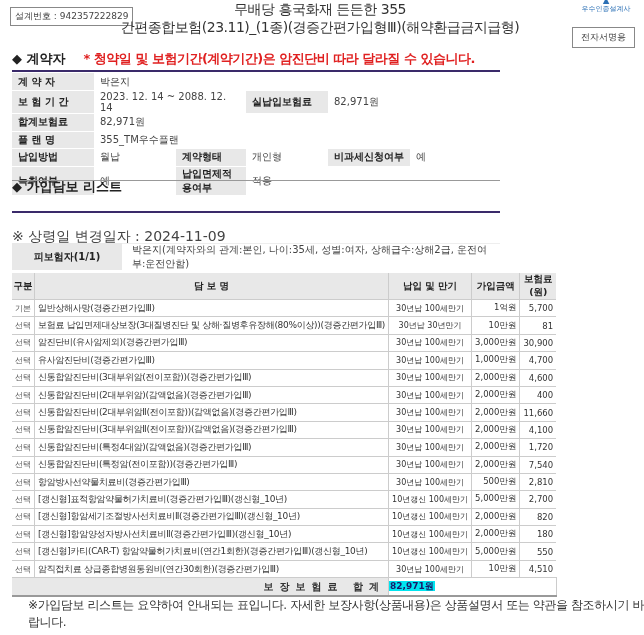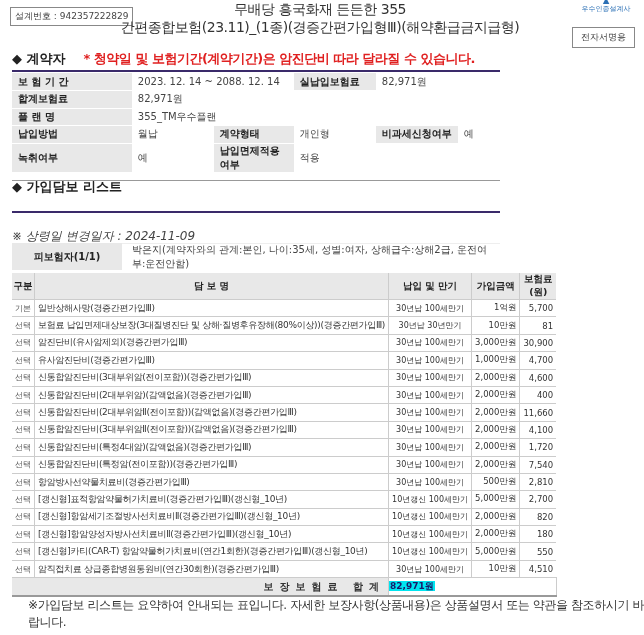--- a/index.html
+++ b/index.html
@@ -10,21 +10,21 @@
   .logo .glyph { display: block; font-size: 10px; color: #2a6fb5; line-height: 10px; height: 8px; overflow: hidden; }
   .esign { position: absolute; left: 572px; top: 27px; border: 1px solid #888; font-size: 9px; padding: 3px 8px; color: #444; }
   .sec-head { position: absolute; left: 12px; font-size: 13px; font-weight: bold; color: #222; }
   .sec-head .warn { color: #e02020; margin-left: 18px; font-size: 13px; letter-spacing: -0.5px; }
   .rule { position: absolute; left: 12px; width: 488px; height: 2px; background: #3a2a6a; }
   table.info { position: absolute; left: 12px; top: 73px; width: 488px; border-collapse: collapse; font-size: 10px; }
   table.info td { height: 17.5px; padding: 0 6px; border-bottom: 1px solid #fff; }
   table.info td.lab { background: #e8e8e8; font-weight: bold; color: #222; }
   table.info td.val { background: #fff; color: #444; }
   .info-bottom { position: absolute; left: 12px; top: 180px; width: 488px; height: 1px; background: #999; }
-  .change-date { position: absolute; left: 12px; top: 228px; font-size: 12px; color: #444; font-style: italic; }
+  .change-date { position: absolute; left: 12px; top: 228px; font-size: 14px; color: #444; }
   .insured { position: absolute; left: 12px; top: 243px; width: 488px; height: 27px; display: flex; font-size: 10px; }
   .insured .lab { width: 110px; background: #e8e8e8; font-weight: bold; display: flex; align-items: center; justify-content: center; color: #222; }
   .insured .val { flex: 1; display: flex; align-items: center; padding-left: 10px; color: #444; border-top: 1px solid #eee; }
   table.cov { position: absolute; left: 12px; top: 273px; width: 488px; border-collapse: collapse; font-size: 9px; }
   table.cov th { background: #e8e8e8; font-weight: bold; height: 15px; border: 1px solid #ccc; border-top: none; color: #222; font-size: 9.5px; }
   table.cov td { height: 17.4px; border: 1px solid #ccc; border-left: none; padding: 0 3px; color: #333; white-space: nowrap; overflow: hidden; }
   table.cov td.gubun { text-align: center; font-size: 8px; color: #555; border-left: none; width: 25px; }
   table.cov td.name { text-align: left; font-size: 9px; letter-spacing: -0.3px; }
   table.cov td.term { text-align: center; font-size: 8px; width: 100px; }
   table.cov td.amt { text-align: right; font-size: 8.5px; width: 68px; }
@@ -49,38 +49,42 @@
 </div>
 <div class="esign">전자서명용</div>
 
 <div class="sec-head" style="top:50px;">
   <span>◆ 계약자</span><span class="warn">* 청약일 및 보험기간(계약기간)은 암진단비 따라 달라질 수 있습니다.</span>
 </div>
 <div class="rule" style="top:70px;"></div>
 
 <table class="info">
   <tbody>
+      <tr>
+    <td class="lab" style="width:82px;">계 약 자</td>
+    <td class="val" colspan="5">박은지</td>
+  </tr>
   <tr>
     <td class="lab">보 험 기 간</td>
     <td class="val" colspan="2">2023. 12. 14 ~ 2088. 12. 14</td>
     <td class="lab" style="width:82px;">실납입보험료</td>
     <td class="val" colspan="2">82,971원</td>
   </tr>
   <tr>
     <td class="lab">합계보험료</td>
     <td class="val" colspan="5">82,971원</td>
   </tr>
   <tr>
     <td class="lab">플 랜 명</td>
     <td class="val" colspan="5">355_TM우수플랜</td>
   </tr>
   <tr>
     <td class="lab">납입방법</td>
     <td class="val" style="width:82px;">월납</td>
-    <td class="lab" style="width:80px;">계약형태</td>
+    <td class="lab" style="width:70px;">계약형태</td>
     <td class="val">개인형</td>
     <td class="lab" style="width:82px;">비과세신청여부</td>
     <td class="val">예</td>
   </tr>
   <tr>
     <td class="lab">녹취여부</td>
     <td class="val">예</td>
     <td class="lab">납입면제적용여부</td>
     <td class="val" colspan="3">적용</td>
   </tr>

